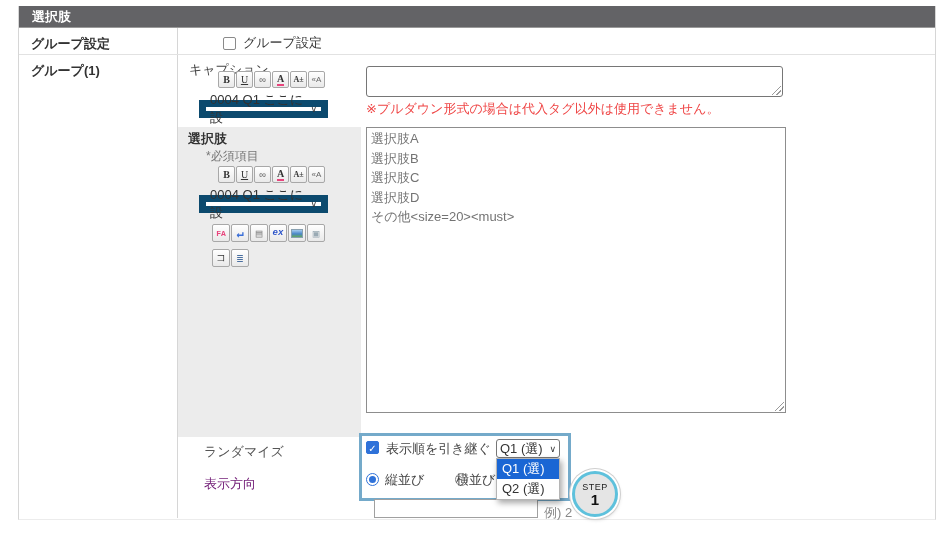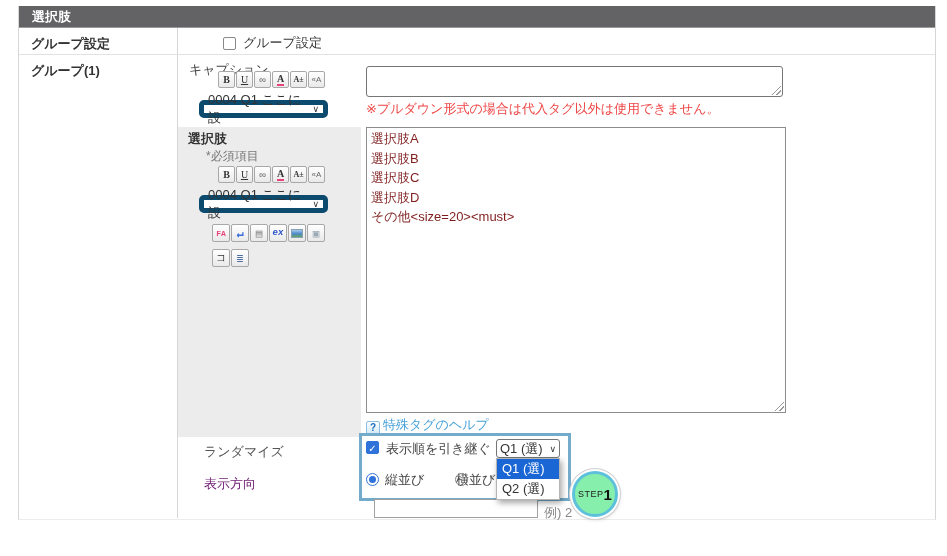--- a/index.html
+++ b/index.html
@@ -36,26 +36,26 @@
     background:linear-gradient(#ffffff,#e9e9e9); display:flex; align-items:center; justify-content:center;
     font-size:10px; cursor:pointer; }
   .g-serif { font-family:"Liberation Serif","DejaVu Serif",serif; }
   .tb-b { font-weight:bold; }
   .tb-u { text-decoration:underline; }
   .tb-link { color:#8a8a8a; font-weight:bold; font-size:10px; }
   .tb-a { font-weight:bold; border-bottom:2px solid #e8447c; line-height:11px; }
   .tb-small { font-size:8px; font-weight:bold; }
   .tb-gray { color:#666; font-size:8px; }
 
-  .sel { display:flex; align-items:center; justify-content:space-between; border:5px solid #0c4a6e;
-    border-radius:5px; background:#fff; font-size:13px; padding:0 4px; height:18px; cursor:pointer; }
+  .sel { display:flex; align-items:center; justify-content:space-between; border:7px solid #0c4a6e;
+    border-radius:0; background:#fff; font-size:13px; padding:0 4px; height:18px; cursor:pointer; }
   .chev { font-size:9px; color:#333; margin-left:4px; }
 
   .ta { border:1px solid #8d8d8d; background:#fff; font-family:"Liberation Sans","DejaVu Sans",sans-serif;
-    font-size:13px; line-height:19.5px; padding:1px 4px; resize:none; outline:none; color:#7f1d1d; width:100%; height:100%; }
+    font-size:13px; line-height:19.5px; padding:1px 4px; resize:none; outline:none; color:#737373; width:100%; height:100%; }
   .ta-wrap { position:absolute; }
   .ta-round .ta { border-radius:3px; border-color:#767676; }
   .grip { position:absolute; right:2px; bottom:2px; width:9px; height:9px; cursor:nwse-resize;
     background:linear-gradient(135deg, transparent 0 45%, #9a9a9a 45% 55%, transparent 55% 70%, #9a9a9a 70% 80%, transparent 80%); }
 
   .gray-panel { background:#ececec; width:183px; }
 
   .icon-btn { width:18px; height:18px; border:1px solid #a8a8a8; border-radius:2px; margin-right:1px;
     background:linear-gradient(#ffffff,#e9e9e9); display:flex; align-items:center; justify-content:center; cursor:pointer;font-family:Liberation Mono, monospace; }
   .i-fa { color:#e8447c; font-weight:bold; font-size:8px; }
@@ -85,23 +85,23 @@
     border-radius:3px; background:#fff; font-size:13px; padding:0 3px; height:19px; width:64px; cursor:pointer; }
 
   .popup { background:#fff; border:1px solid #b5b5b5; box-shadow:2px 3px 6px rgba(0,0,0,.35);
     z-index:6; width:64px; }
   .popup .opt { height:20px; line-height:20px; padding-left:5px; font-size:13px; cursor:pointer; }
   .popup .opt.hl { background:#1a66d4; color:#fff; }
 
   .txt-input { border:1px solid #a0a0a0; background:#fff; height:19px; width:164px; z-index:3;
     font-size:13px; padding:0 3px; outline:none; }
 
-  .step-badge { width:46px; height:46px; border-radius:50%; border:3px solid #5ec1dc; background:#86efac;
+  .step-badge { width:46px; height:46px; border-radius:50%; border:3px solid #5ec1dc; background:#e5e5e5;
     box-shadow:0 0 0 2px #ffffff, 0 0 0 3px #cfcfcf, 1px 2px 4px rgba(0,0,0,.25);
-    display:flex; flex-direction:row; align-items:center; justify-content:center; z-index:5; }
+    display:flex; flex-direction:column; align-items:center; justify-content:center; z-index:5; }
   .step-badge .s1 { font-size:9px; color:#222; letter-spacing:.5px; line-height:10px; }
   .step-badge .s2 { font-size:15px; font-weight:bold; color:#111; line-height:15px; }
 </style>
 </head>
 <body>
 
 <div class="tbl">
 
   <div class="hdr">
     <span>選択肢</span>
@@ -186,23 +186,20 @@
 
       <div class="ta-wrap" style="left:188px; top:72px; width:420px; height:286px;">
         <textarea class="ta" style="">選択肢A
 選択肢B
 選択肢C
 選択肢D
 その他&lt;size=20&gt;&lt;must&gt;</textarea>
         <span class="grip"></span>
       </div>
 
-      <div class="abs" style="left:188px; top:360px;">
-        <span class="help-q">?</span><a class="help-link">特殊タグのヘルプ</a>
-      </div>
 
       
       <div class="abs lbl" style="left:26px; top:388px; color:#555;">ランダマイズ</div>
       <div class="abs lbl" style="left:26px; top:420px; color:#701a75;">表示方向</div>
 
       
       <div class="abs hl-box" style="left:181px; top:378px; width:212px; height:68px;"></div>
 
       
       <span class="abs cbx checked" style="left:188px; top:386px; z-index:2;"><span>✓</span></span>

